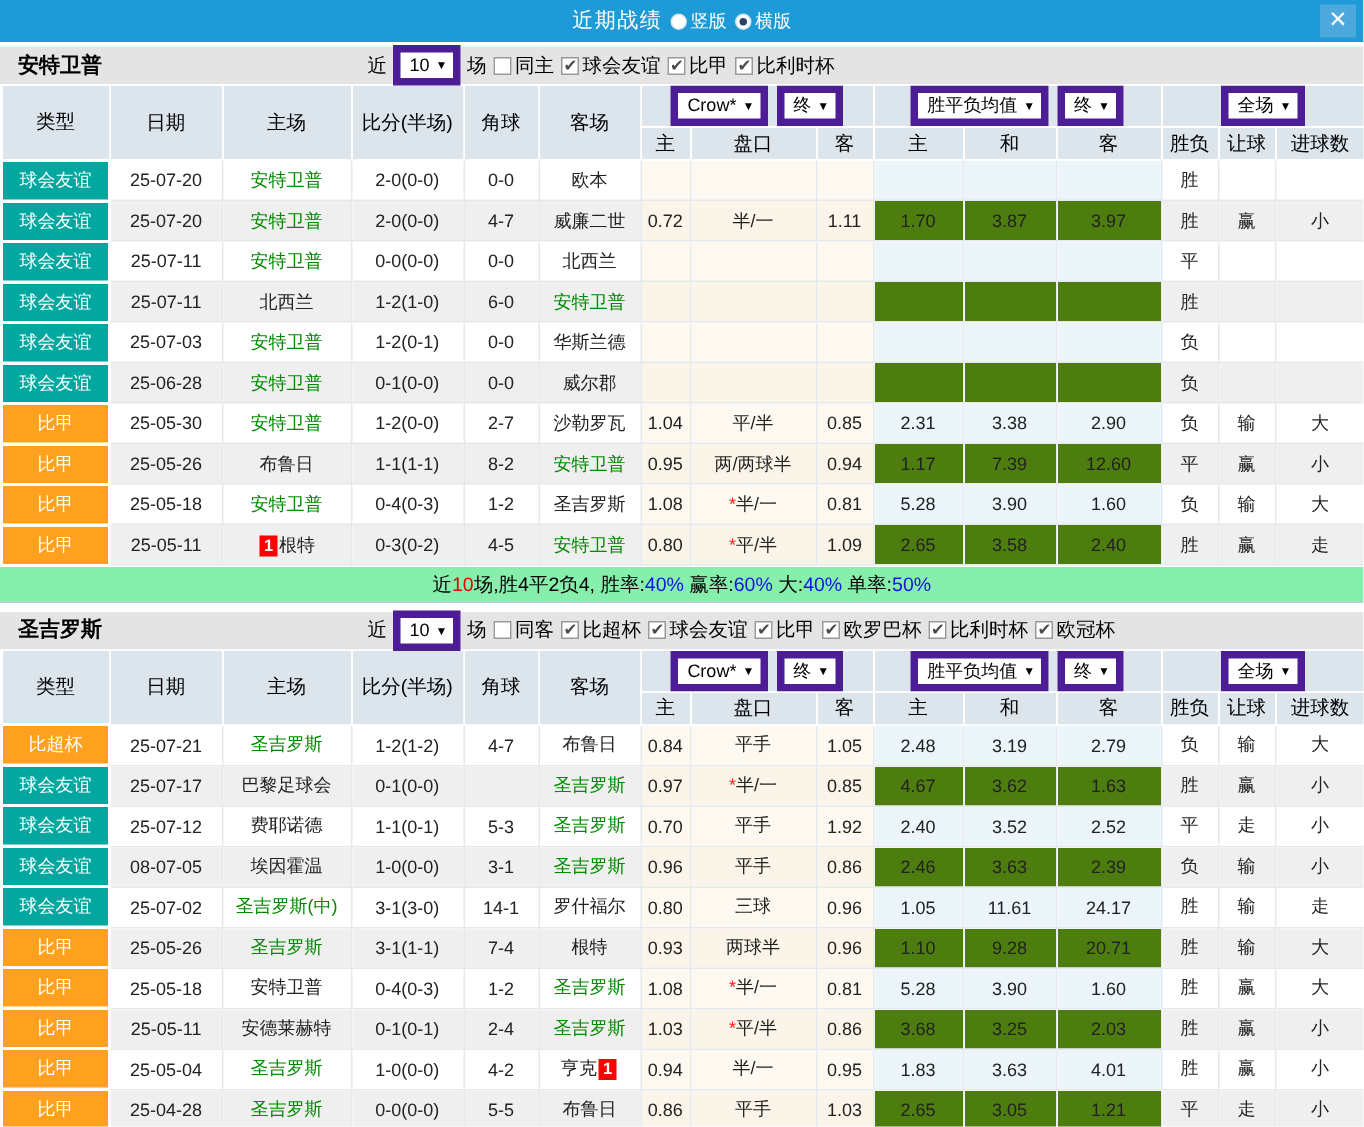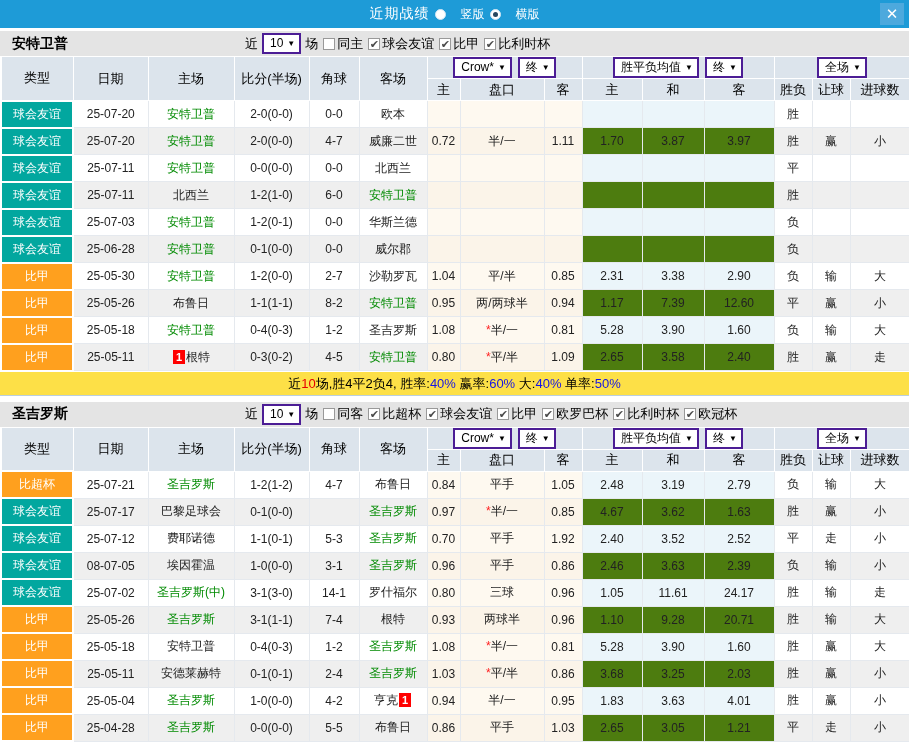--- a/index.html
+++ b/index.html
@@ -4,31 +4,31 @@
 <style>
   html,body{margin:0;padding:0;}
   body{
     width:909px;height:751px;overflow:hidden;background:#fff;position:relative;
     font-family:"Liberation Sans","DejaVu Sans",sans-serif;
     -webkit-font-smoothing:antialiased;
   }
   
   .topbar{height:28px;background:#1E9BD7;display:flex;align-items:center;justify-content:center;gap:5px;position:relative;}
   .topbar .title{color:#fff;font-weight:normal;font-size:14px;letter-spacing:1px;}
-  .radio-opt{display:inline-flex;align-items:center;gap:15px;color:#fff;font-size:12px;cursor:pointer;}
+  .radio-opt{display:inline-flex;align-items:center;gap:3px;color:#fff;font-size:12px;cursor:pointer;}
   .radio{width:11px;height:11px;border-radius:50%;background:#fff;border:1px solid #cfe6f5;position:relative;display:inline-block;box-sizing:border-box;}
   .radio.sel::after{content:"";position:absolute;left:2px;top:2px;right:2px;bottom:2px;border-radius:50%;background:#27475f;}
   .close-btn{position:absolute;right:5px;top:3px;width:24px;height:22px;background:#4DA9DD;color:#fff;text-align:center;line-height:22px;font-size:15px;font-weight:bold;cursor:pointer;}
   .gap3{height:3px;background:#fff;}
   .gap6{height:6px;background:#fff;}
   
   .sect-head{height:25px;background:#E4E4E4;display:flex;align-items:center;font-size:13px;color:#000;}
   .sect-head .team{font-weight:bold;font-size:14px;padding-left:12px;width:245px;box-sizing:border-box;}
   .sect-head .filters{display:flex;align-items:center;gap:1px;white-space:nowrap;}
-  .dd{display:inline-block;background:#fff;border:2px solid #4c1d95;padding:1px 4px 1px 6px;font-size:12px;line-height:14px;margin:0 3px;cursor:pointer;white-space:nowrap;color:#000;}
+  .dd{display:inline-block;background:#fff;border:5px solid #4c1d95;padding:1px 4px 1px 6px;font-size:12px;line-height:14px;margin:0 3px;cursor:pointer;white-space:nowrap;color:#000;}
   .dd .arr{font-size:8px;margin-left:4px;vertical-align:1px;color:#000;}
   .cb{display:inline-block;width:12px;height:12px;box-sizing:border-box;background:#fff;border:1px solid #999;font-size:11px;line-height:10px;text-align:center;color:#4a4a4a;margin:0 1px 0 4px;cursor:pointer;font-weight:bold;}
   
   table.tbl{border-collapse:collapse;table-layout:fixed;width:909px;}
   .tbl th{background:#DCE4EC;border:1px solid #fff;font-weight:normal;font-size:13px;color:#000;padding:0;height:21px;overflow:hidden;white-space:nowrap;}
   .tbl td{border:1px solid #E5E9EE;height:27px;text-align:center;font-size:12px;color:#222;padding:0;overflow:hidden;white-space:nowrap;box-sizing:border-box;}
   .tbl tr.alt td{background:#EFEFEF;}
   .tbl td.cream{background:#FEF9F0;margin-left:44px;}
   .tbl tr.alt td.cream{background:#FBF4E9;}
   .tbl td.blue{background:#EBF5FA;}
@@ -36,21 +36,21 @@
   .tbl td.type{color:#fff;border:2px solid #fff;font-size:12px;}
   .tbl td.type.teal{background:#02A79F;}
   .tbl td.type.orange{background:#FFA01E;}
   .green-team{color:#008A00;}
   .score{color:#FF2020;}
   .c-red{color:#E60000;}
   .c-blue{color:#1414E6;}
   .c-green{color:#0A8C00;}
   .star{color:#FF2020;}
   .badge{display:inline-block;background:#FF0000;color:#fff;font-size:11px;line-height:14px;padding:0 3px;margin:0 1px;font-weight:bold;}
-  .summary{height:23px;line-height:23px;text-align:center;font-size:13px;color:#000;border-bottom:1px solid #BACFDF;background:#fde047;}
+  .summary{height:23px;line-height:23px;text-align:center;font-size:13px;color:#000;border-bottom:1px solid #BACFDF;background:#86efac;}
 </style>
 </head>
 <body>
 
 <div class="topbar">
   <span class="title">近期战绩</span>
   <span class="radio-opt">
     <span class="radio"></span>
     <span>竖版</span>
   </span>

